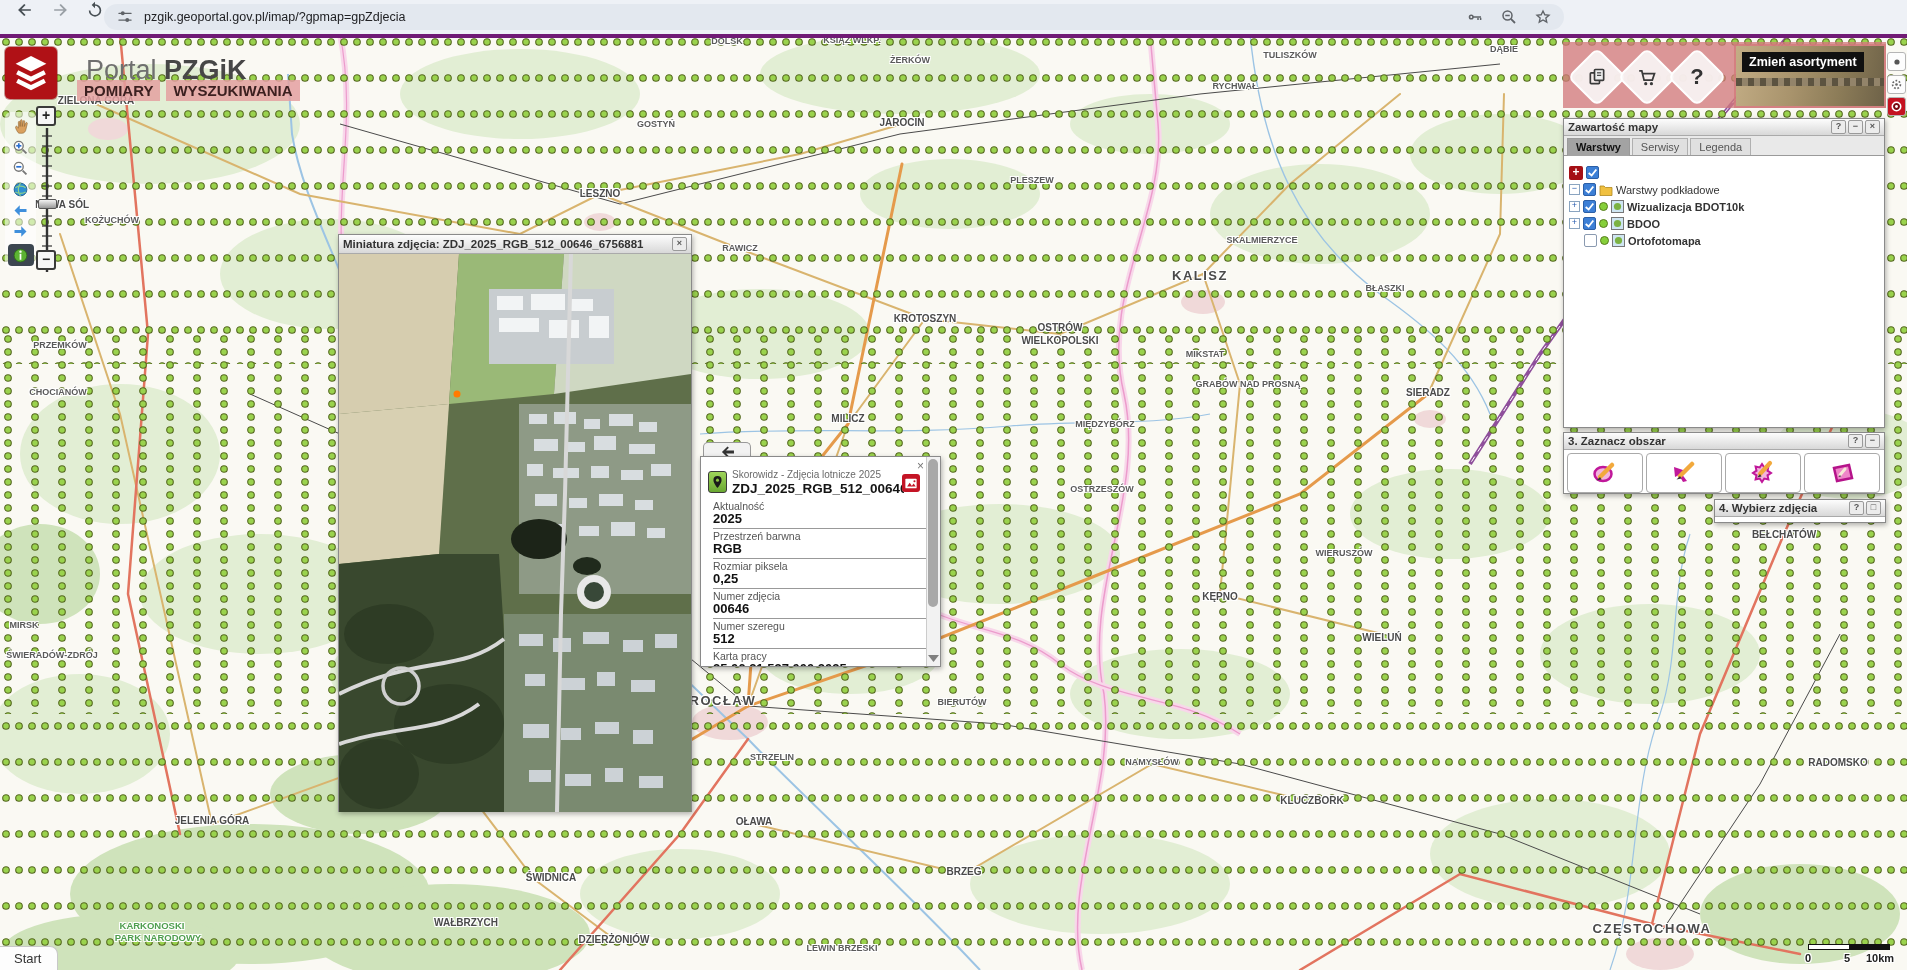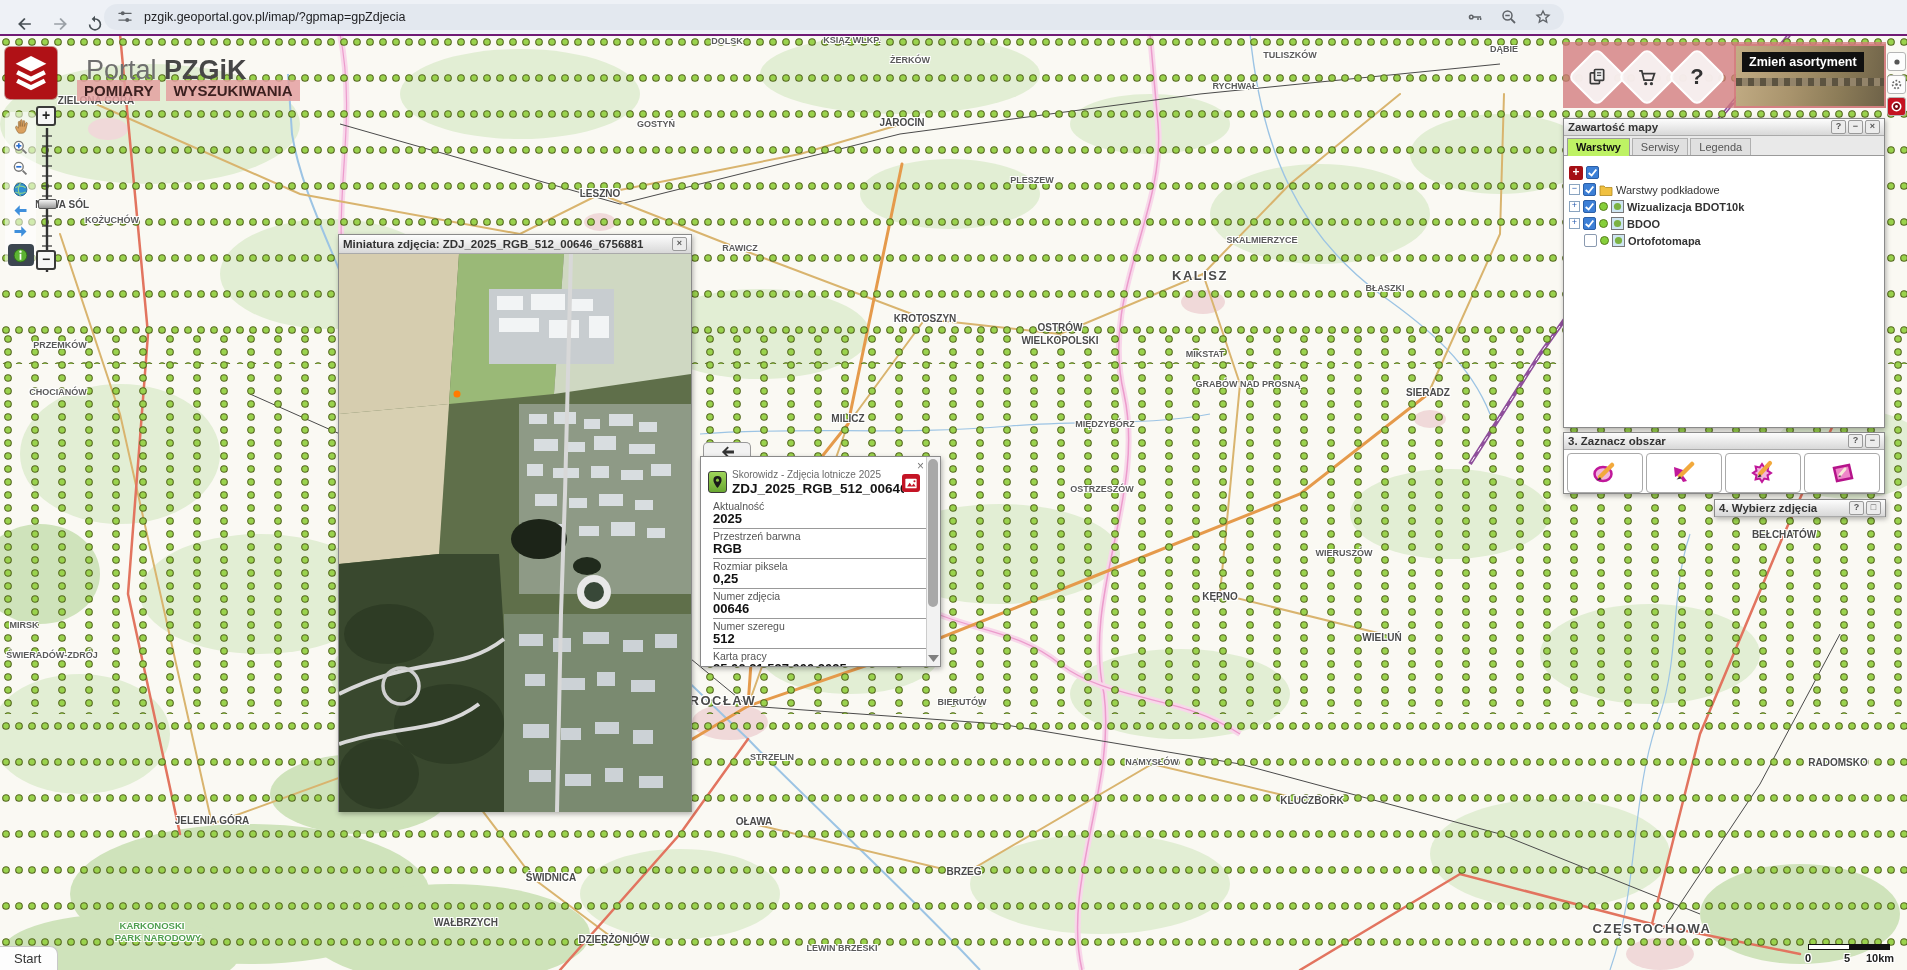--- a/index.html
+++ b/index.html
@@ -1,21 +1,21 @@
 <!DOCTYPE html>
 <html><head>
 <meta charset="utf-8">
 <style>
   html,body{margin:0;padding:0}
   body{width:1907px;height:970px;overflow:hidden;position:relative;
        font-family:"Liberation Sans",sans-serif;background:#faf9f3;}
 
   
   #chrome{position:absolute;left:0;top:0;width:1907px;height:34px;background:#eef1f6;
-          border-bottom:2px solid #701a75;display:flex;align-items:flex-end;z-index:60}
+          border-bottom:4px solid #701a75;display:flex;align-items:flex-start;z-index:60}
   .navic{width:20px;height:20px;margin-left:15px;flex:0 0 auto}
   #omnibox{position:absolute;left:104px;top:4px;width:1460px;height:26px;background:#e3e8ef;
            border-radius:13px;display:flex;align-items:center;padding:0 12px;box-sizing:border-box}
   #omnibox .url{font-size:12.5px;color:#202124;margin-left:10px;flex:1 1 auto;white-space:nowrap;overflow:hidden}
   #omnibox .oicon{width:18px;height:18px;margin-left:16px;flex:0 0 auto}
 
   
   #map-wrap{position:absolute;left:0;top:34px;width:1907px;height:936px;z-index:1}
   #map-labels{position:absolute;left:0;top:0;width:1907px;height:970px;z-index:2;pointer-events:none}
   .mlabel{position:absolute;transform:translate(-50%,-50%);white-space:nowrap;color:#4a4a4a;
@@ -70,42 +70,42 @@
          display:flex;align-items:center;padding:0 4px;font-size:11.5px;font-weight:bold;color:#333}
   .phead .sp{flex:1}
   .hbtn{width:13px;height:12px;background:#ececec;border:1px solid #9a9a9a;border-radius:2px;margin-left:2px;
         font-size:9px;line-height:10px;text-align:center;color:#555;cursor:pointer;font-weight:bold}
 
   
   #mapcont{left:1563px;top:118px;width:322px;height:310px}
   #tabstrip{height:19px;background:#e9e9e9;border-bottom:1px solid #9a9a9a;display:flex;align-items:flex-end;padding-left:3px}
   .tab{font-size:11px;padding:2px 8px 2px;border:1px solid #b0b0b0;border-bottom:none;background:#e0e0e0;
        color:#555;margin-right:2px;cursor:pointer}
-  .tab.active{background:#bef264;font-weight:bold;color:#111;border-color:#9a9a9a;position:relative;top:1px;padding-bottom:3px}
+  .tab.active{background:#a3a3a3;font-weight:bold;color:#111;border-color:#9a9a9a;position:relative;top:1px;padding-bottom:3px}
   #tree{padding:8px 5px;font-size:11px;color:#333}
   .trow{display:flex;align-items:center;height:17px;gap:3px}
   .indent{width:12px}
   .expbox{width:9px;height:9px;border:1px solid #8aa4c0;background:#fff;color:#2a5db0;font-size:9px;
           line-height:7px;text-align:center;cursor:pointer;flex:0 0 auto}
   .cb{width:13px;height:13px;border:1px solid #8a9ab0;border-radius:2px;background:#fff;box-sizing:border-box;
       display:flex;align-items:center;justify-content:center;cursor:pointer;flex:0 0 auto}
   .cb.on{background:#3c7fd6;border-color:#2c5fa6}
   .gdot{width:9px;height:9px;border-radius:50%;background:#86cf3a;border:1px solid #577d1e;box-sizing:border-box;flex:0 0 auto}
   .redplus{width:14px;height:14px;background:#a50f15;border-radius:2px;color:#fff;font-weight:bold;font-size:12px;
       line-height:13px;text-align:center;cursor:pointer;flex:0 0 auto}
   .bold{font-weight:bold}
 
   
   #selarea{left:1563px;top:432px;width:322px;height:62px}
   #selarea .body{display:flex;gap:3px;padding:3px}
   .drawbtn{width:76px;height:40px;background:#fff;border:1px solid #aaa;border-radius:4px;
            display:flex;align-items:center;justify-content:center;cursor:pointer;box-sizing:border-box}
 
   
-  #selphoto{left:1714px;top:499px;width:172px;height:18px}
+  #selphoto{left:1714px;top:499px;width:172px;height:24px}
 
   
   #minia{left:338px;top:234px;width:354px;height:578px}
   #minia .phead{height:18px}
   #aerial{position:absolute;left:0;top:19px;width:352px;height:558px;overflow:hidden}
 
   
   #ftab{position:absolute;left:703px;top:442px;width:46px;height:18px;background:#f2f2f2;border:1px solid #999;
         border-bottom:none;border-radius:5px 5px 0 0;z-index:7;display:flex;align-items:center;justify-content:center;cursor:pointer}
   #fpanel{left:700px;top:456px;width:241px;height:211px;z-index:8;overflow:hidden}

